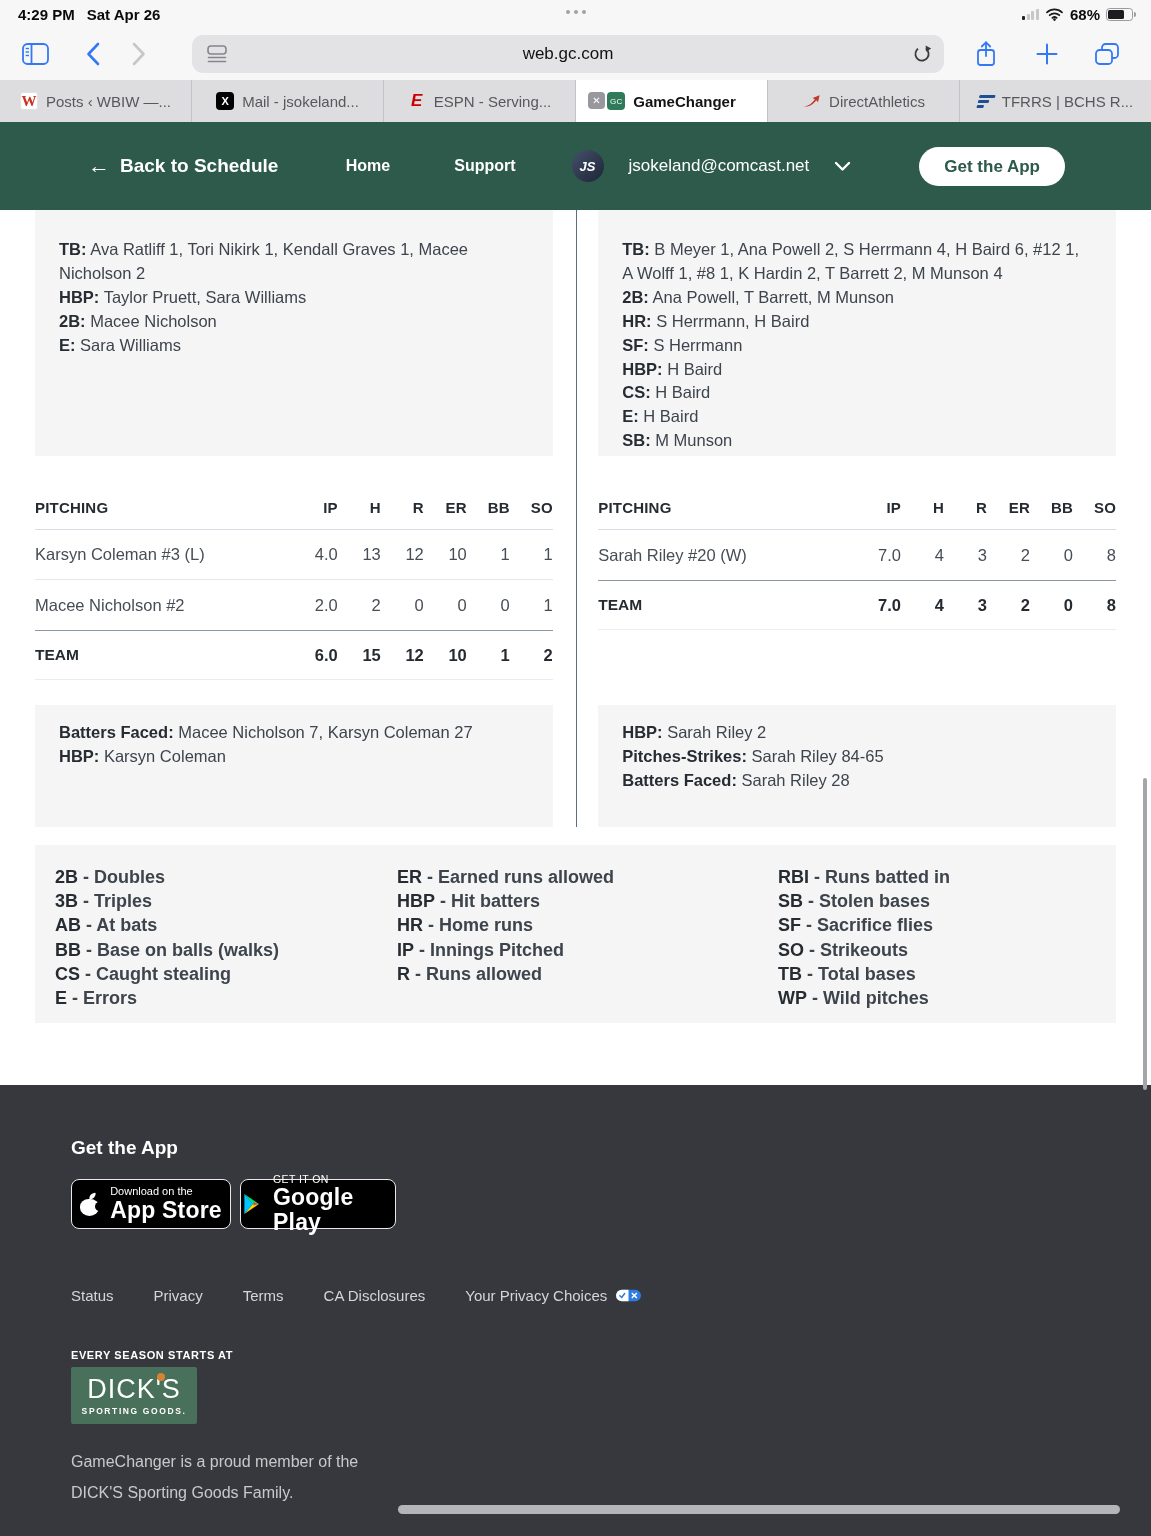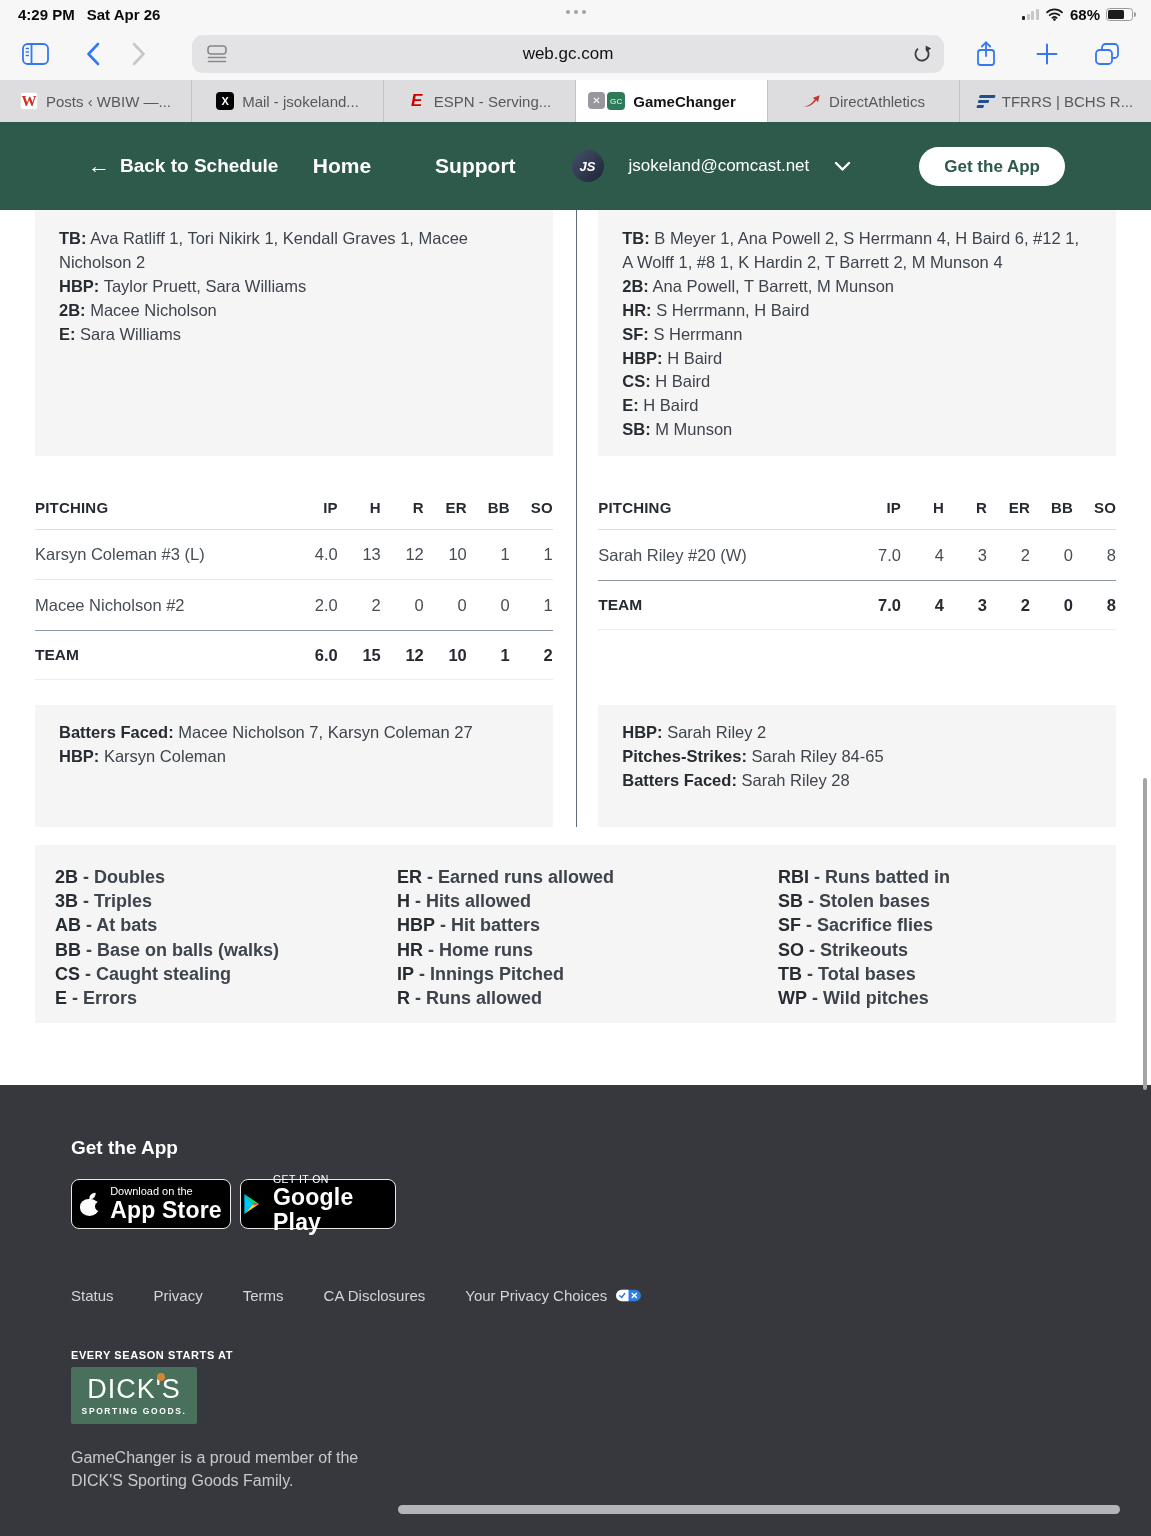--- a/index.html
+++ b/index.html
@@ -47,36 +47,36 @@
   .tfrrs-icon{display:flex;flex-direction:column;gap:2px;align-items:flex-start;transform:skewX(-14deg);}
   .tfrrs-icon i{height:3px;background:#1d4f91;border-radius:1px;display:block;}
   .tfrrs-icon i:nth-child(1){width:16px;}
   .tfrrs-icon i:nth-child(2){width:11px;}
   .tfrrs-icon i:nth-child(3){width:7px;}
 
   
   .appheader{height:88px;background:#2d5a4a;display:flex;align-items:center;padding:0 86px 0 88px;color:#fff;}
   .back{display:flex;align-items:center;gap:10px;font-size:19px;font-weight:700;}
   .backarrow{font-size:22px;font-weight:400;line-height:1;}
-  .navlink{font-size:21px;font-weight:600;}
+  .navlink{font-size:16px;font-weight:600;}
   .nav-home{margin-left:auto;}
   .nav-support{margin-left:64px;}
   .acct{display:flex;align-items:center;gap:25px;margin-left:56px;}
   .avatar{width:32px;height:32px;border-radius:50%;background:linear-gradient(135deg,#46506b,#1d2436);
     display:flex;align-items:center;justify-content:center;font-size:13px;font-weight:700;font-style:italic;}
   .email{font-size:17px;font-weight:500;}
   .cta{margin-left:68px;background:#fff;color:#2d5a4a;font-size:17px;font-weight:700;height:39px;line-height:39px;
     padding:0 25px;border-radius:20px;}
 
   
   .content{padding:0 35px;background:#fff;}
   .cols{display:flex;align-items:stretch;}
   .col{width:518px;display:flex;flex-direction:column;}
   .vdivider{width:1.5px;background:#5e6d7d;margin-left:23px;margin-right:21px;}
-  .graybox{background:#f5f5f6;padding:17px 24px 10px;}
+  .graybox{background:#f5f5f6;padding:28px 24px 10px;}
   .box1{height:246px;}
   .box2{height:122px;padding-top:16px;}
   .statline{font-size:16.5px;line-height:23.9px;color:#3e444c;}
   .statline b{color:#272c33;}
 
   .ptable{margin-top:30px;}
   .prow{display:flex;align-items:center;height:50px;font-size:16.5px;color:#474d55;border-bottom:1px solid #e3e8ee;}
   .phead{height:44px;border-bottom:1.5px solid #d6dde5;font-weight:700;font-size:15px;color:#262b31;letter-spacing:.2px;}
   .phead .pname{font-size:15px;}
   .pname{flex:1;text-align:left;}
@@ -113,21 +113,21 @@
   .flinks{display:flex;align-items:center;margin-top:58px;font-size:15px;color:#d3d5d8;}
   .flink{margin-right:40px;}
   .flink.last{margin-right:9px;}
   .dicks{margin-top:45px;}
   .dicks-tag{font-size:11px;font-weight:800;letter-spacing:.6px;margin-bottom:6px;}
   .dicks-box{width:126px;height:57px;background:#48705a;border-radius:2px;display:flex;flex-direction:column;
     align-items:center;justify-content:center;position:relative;}
   .dicks-name{font-size:27px;font-weight:400;letter-spacing:1px;line-height:1;font-family:"Liberation Sans",sans-serif;}
   .dicks-sub{font-size:8.5px;font-weight:800;letter-spacing:1.6px;margin-top:3px;text-align:right;}
   .dicks-ball{position:absolute;top:6px;left:86px;width:8px;height:8px;border-radius:50%;background:#d78334;}
-  .member{margin-top:22px;width:330px;font-size:16px;line-height:23px;color:#c7c9cc;}
+  .member{margin-top:22px;width:330px;font-size:16px;line-height:31px;color:#c7c9cc;}
 
   
   .vscroll{position:absolute;left:1143px;top:778px;width:4px;height:312px;border-radius:2px;background:#a5a5a8;}
   .hscroll{position:absolute;left:398px;top:1505px;width:722px;height:9px;border-radius:4.5px;background:#b4b5b8;}
 
   svg{display:block;}
 </style>
 </head>
 <body>
 
@@ -427,21 +427,20 @@
       <div class="lcol1">
         <div class="legitem"><b>2B</b> <span>-</span> <span>Doubles</span></div>
         <div class="legitem"><b>3B</b> <span>-</span> <span>Triples</span></div>
         <div class="legitem"><b>AB</b> <span>-</span> <span>At bats</span></div>
         <div class="legitem"><b>BB</b> <span>-</span> <span>Base on balls (walks)</span></div>
         <div class="legitem"><b>CS</b> <span>-</span> <span>Caught stealing</span></div>
         <div class="legitem"><b>E</b> <span>-</span> <span>Errors</span></div>
       </div>
       <div class="lcol2">
         <div class="legitem"><b>ER</b> <span>-</span> <span>Earned runs allowed</span></div>
-        <div class="legitem"><b>H</b> <span>-</span> <span>Hits allowed</span></div>
         <div class="legitem"><b>HBP</b> <span>-</span> <span>Hit batters</span></div>
         <div class="legitem"><b>HR</b> <span>-</span> <span>Home runs</span></div>
         <div class="legitem"><b>IP</b> <span>-</span> <span>Innings Pitched</span></div>
         <div class="legitem"><b>R</b> <span>-</span> <span>Runs allowed</span></div>
       </div>
       <div class="lcol3">
         <div class="legitem"><b>RBI</b> <span>-</span> <span>Runs batted in</span></div>
         <div class="legitem"><b>SB</b> <span>-</span> <span>Stolen bases</span></div>
         <div class="legitem"><b>SF</b> <span>-</span> <span>Sacrifice flies</span></div>
         <div class="legitem"><b>SO</b> <span>-</span> <span>Strikeouts</span></div>

